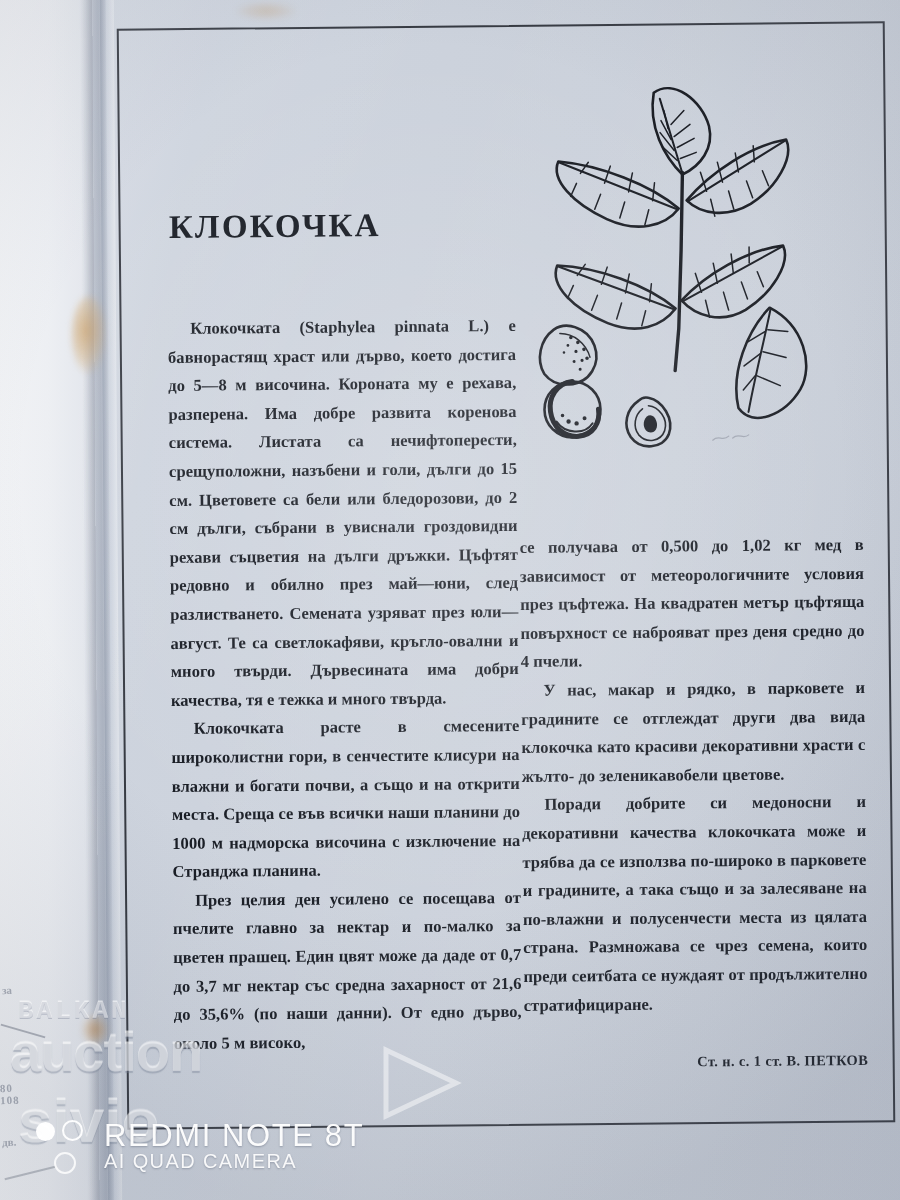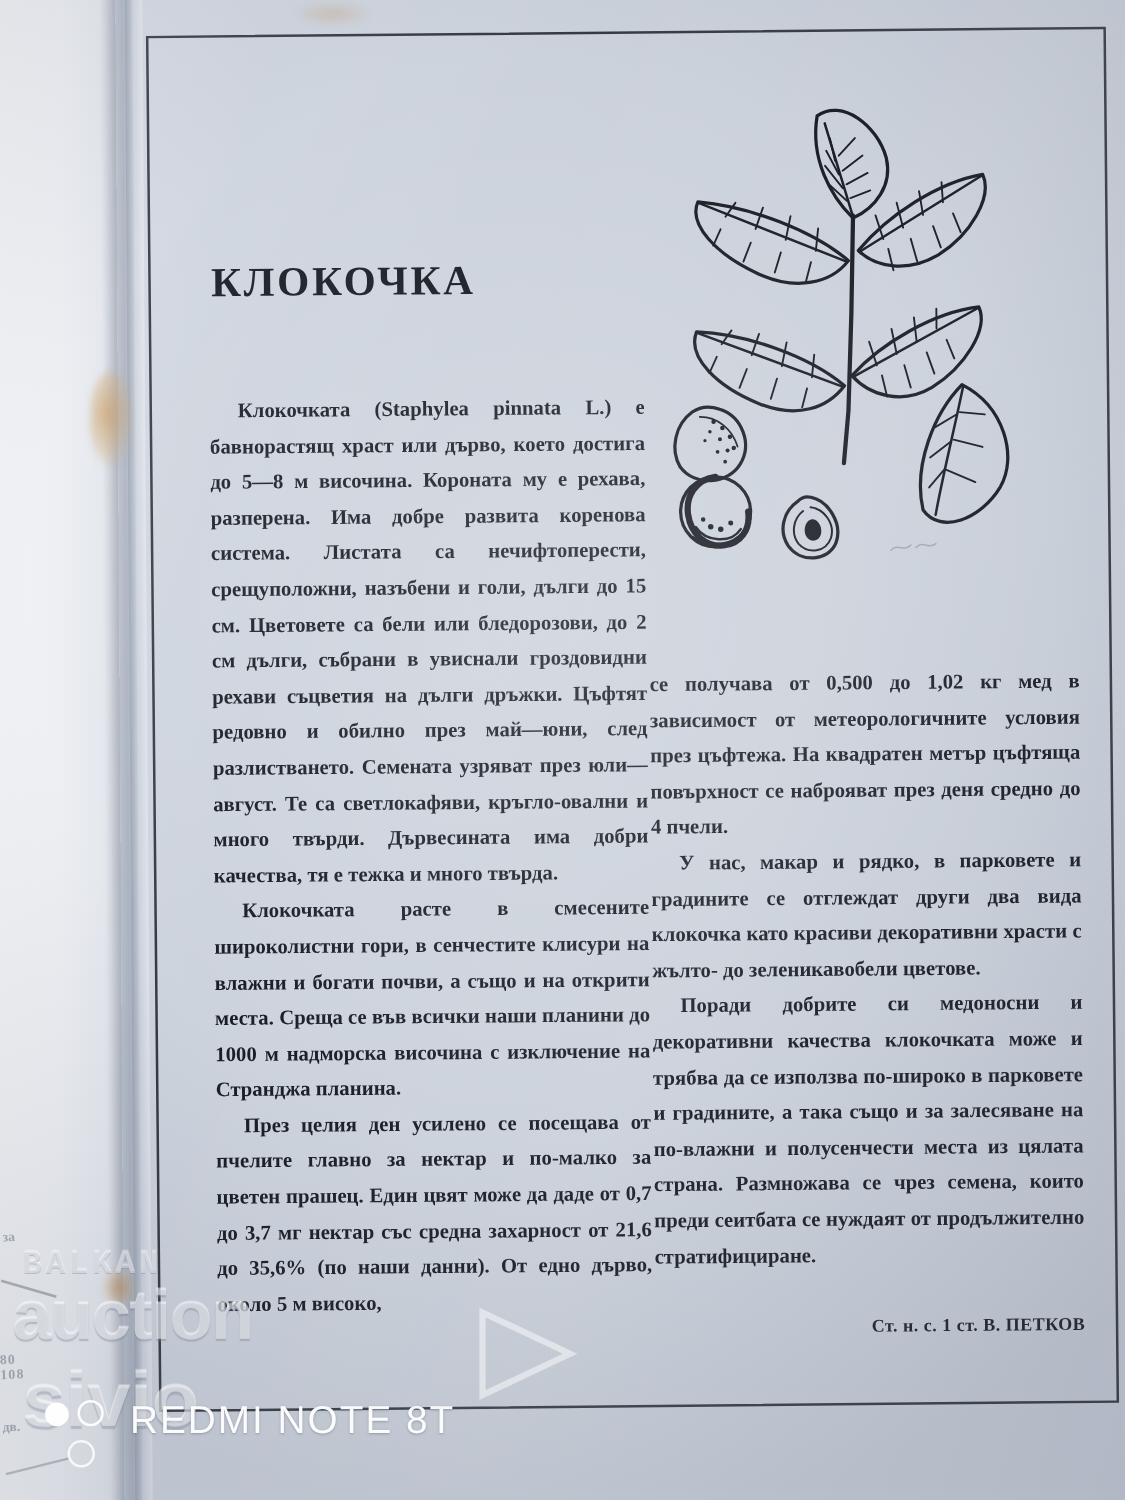--- a/index.html
+++ b/index.html
@@ -324,14 +324,15 @@
     <svg width="88" height="78" viewBox="0 0 88 78" xmlns="http://www.w3.org/2000/svg">
       <path d="M10 6 L80 39 L10 72 Z" fill="none" stroke="rgba(255,255,255,.48)" stroke-width="5"></path>
     </svg>
   </div>
 
   <div class="wm wm-dot-a"></div>
   <div class="wm wm-dot-b"></div>
   <div class="wm wm-dot-c"></div>
 
   <div class="wm wm-redmi">REDMI NOTE 8T</div>
+  <div class="wm wm-aiquad">AI QUAD CAMERA</div>
 
 </div>
 
 </body></html>

